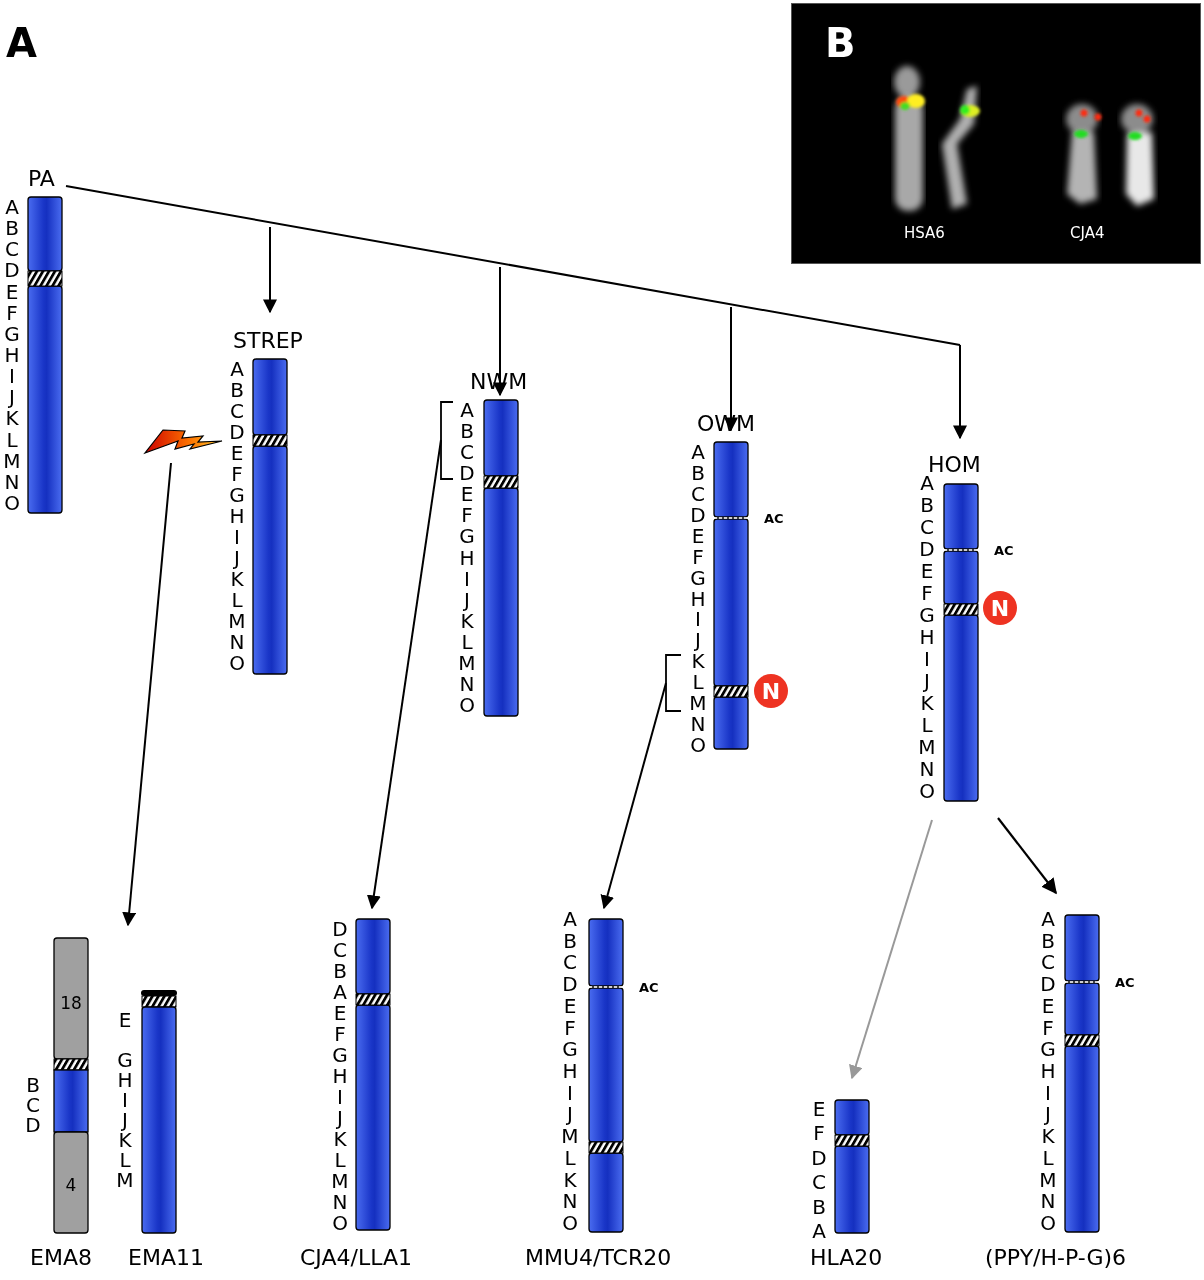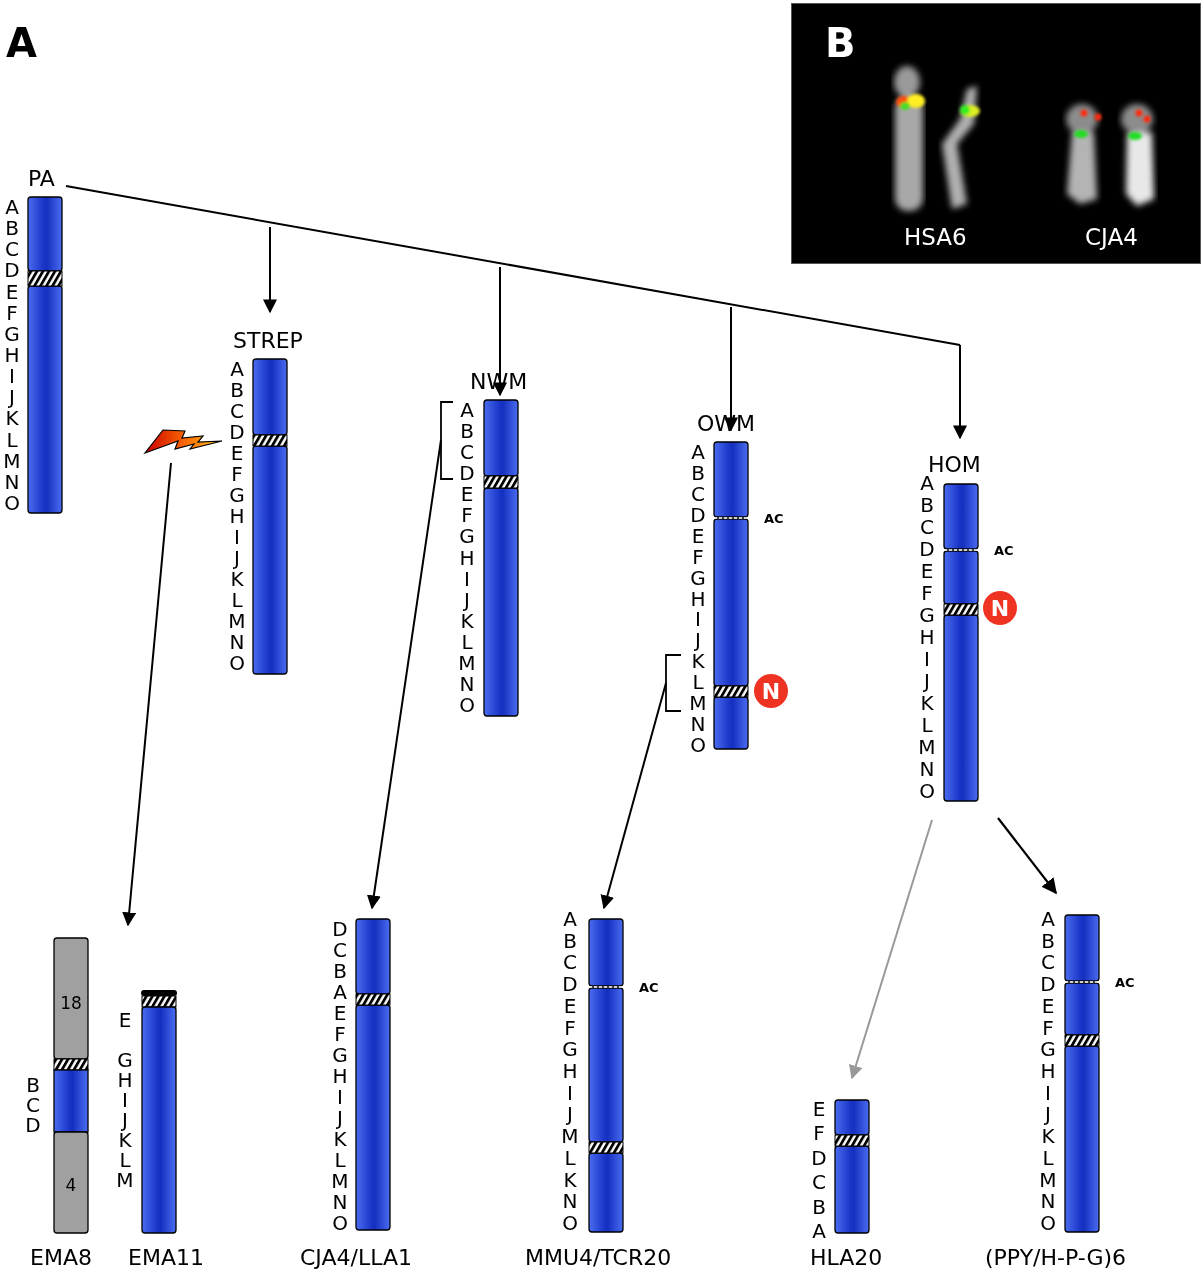--- a/index.html
+++ b/index.html
@@ -4,21 +4,21 @@
 <style>
   html, body { margin: 0; padding: 0; background: #ffffff; }
   body { width: 1204px; height: 1280px; position: relative; overflow: hidden;
          font-family: "DejaVu Sans", sans-serif; color: #000; }
   #stage { position: absolute; left: 0; top: 0; width: 1204px; height: 1280px; }
   .panel-letter { position: absolute; font-family: "DejaVu Sans", sans-serif; font-weight: bold; font-size: 40px; }
   #panel-a-label { left: 6px; top: 20px; color: #000; }
   #panel-b { position: absolute; left: 791px; top: 3px; width: 410px; height: 261px; background: #000;
              border: 1px solid #555; box-sizing: border-box; overflow: hidden; }
   #panel-b-label { left: 33px; top: 16px; color: #fff; }
-  .fish-caption { position: absolute; color: #fff; font-size: 23px; top: 220px; }
+  .fish-caption { position: absolute; color: #fff; font-size: 15px; top: 220px; }
 </style>
 </head>
 <body>
 
 <div id="stage">
   <div class="panel-letter" id="panel-a-label">A</div>
 
   <svg id="diagram" width="1204" height="1280" style="position:absolute;left:0;top:0" xmlns="http://www.w3.org/2000/svg">
     <defs>
       <linearGradient id="chrBlue" x1="0" x2="1" y1="0" y2="0">
@@ -325,15 +325,15 @@
         <circle cx="292" cy="109" r="3.5" fill="#ff2a10"></circle>
         <circle cx="306" cy="113" r="3.5" fill="#ff2a10"></circle>
         <ellipse cx="289" cy="130" rx="7" ry="4" fill="#22dd22"></ellipse>
         <circle cx="347" cy="109" r="3.5" fill="#ff2a10"></circle>
         <circle cx="355" cy="115" r="3.5" fill="#ff2a10"></circle>
         <ellipse cx="343" cy="132" rx="7" ry="4" fill="#22dd22"></ellipse>
       </g>
     </svg>
     <div class="panel-letter" id="panel-b-label">B</div>
     <div class="fish-caption" style="left:112px">HSA6</div>
-    <div class="fish-caption" style="left:293px">CJA4</div>
+    <div class="fish-caption" style="left:278px">CJA4</div>
   </div>
 </div>
 
 </body></html>

